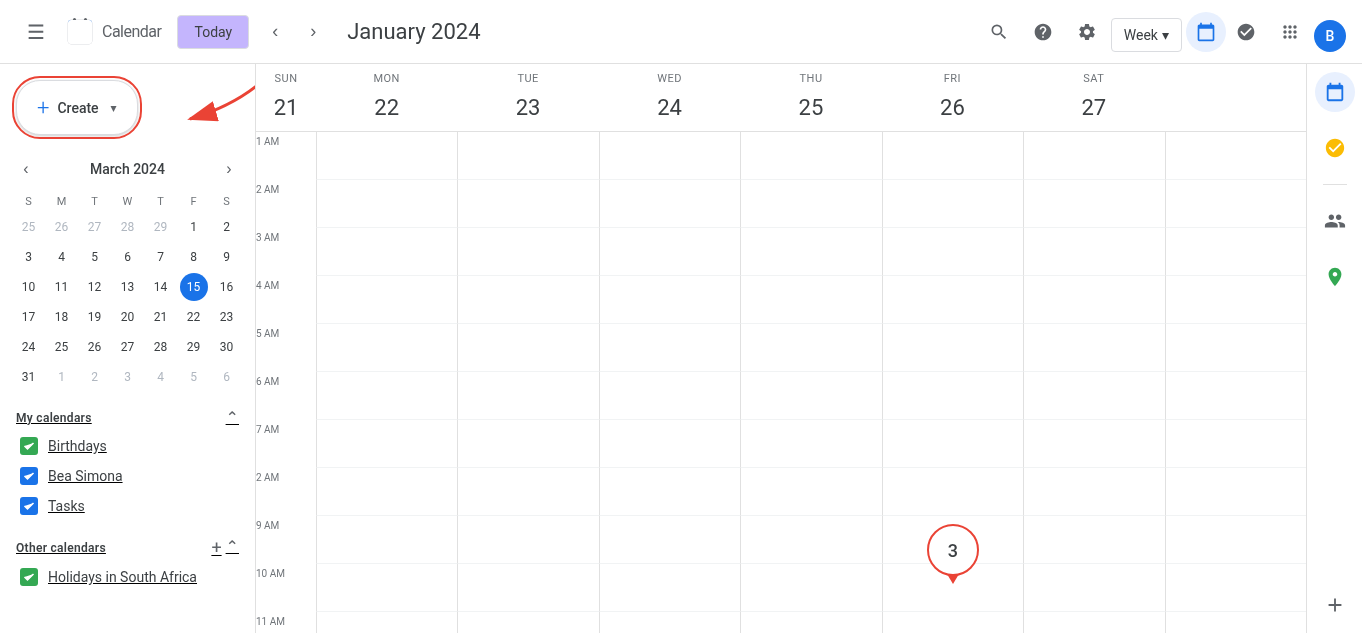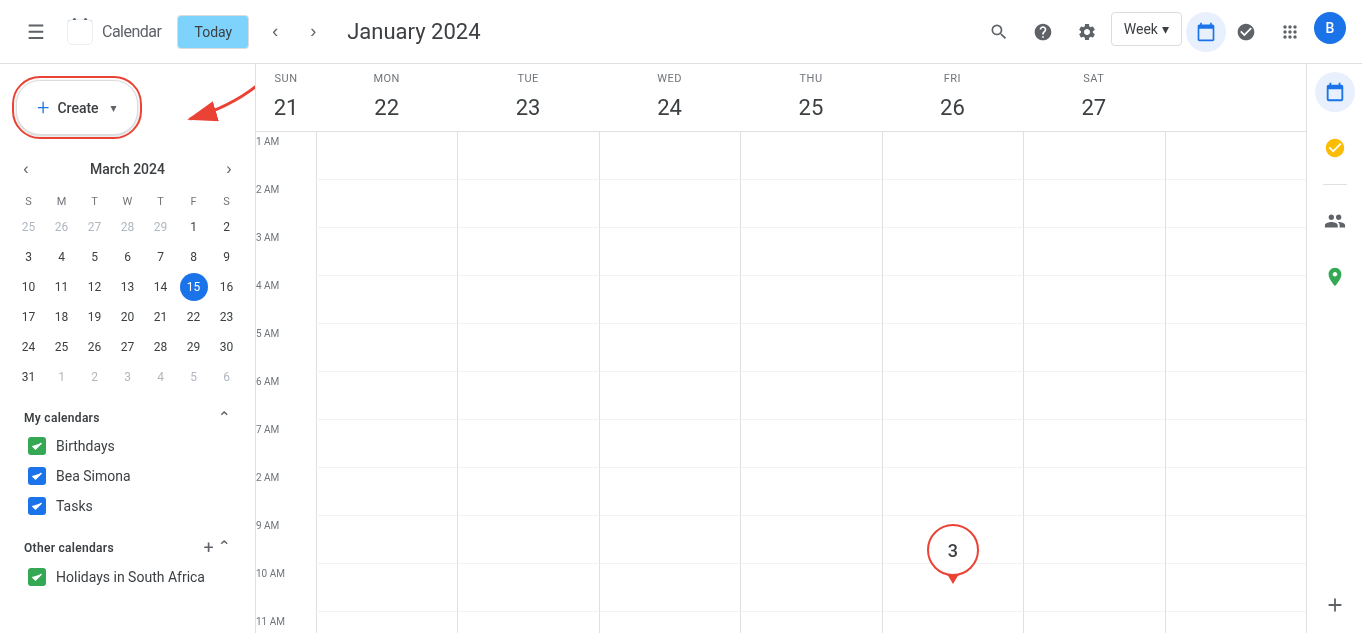--- a/index.html
+++ b/index.html
@@ -8,25 +8,25 @@
     
     .top-bar {
       display: flex; align-items: center; height: 64px; padding: 0 16px; border-bottom: 1px solid #e0e0e0; flex-shrink: 0;
     }
     .menu-icon { width: 40px; height: 40px; display: flex; align-items: center; justify-content: center; border-radius: 50%; cursor: pointer; }
     .menu-icon span { font-size: 20px; color: #5f6368; }
     .logo-area { display: flex; align-items: center; margin: 0 8px; }
     .logo-sq { width: 32px; height: 32px; background: linear-gradient(135deg, #4285f4 25%, #34a853 25%, #34a853 50%, #fbbc04 50%, #fbbc04 75%, #ea4335 75%); border-radius: 6px; margin-right: 6px; position: relative; overflow: hidden; }
     .logo-sq::after { content: ''; position: absolute; inset: 4px; background: white; border-radius: 3px; }
     .logo-text { font-size: 16px; color: #5f6368; font-weight: 400; letter-spacing: -0.5px; }
-    .today-btn { border: 1px solid #dadce0; border-radius: 4px; padding: 8px 16px; font-size: 14px; cursor: pointer; background: #7dd3fc; color: #3c4043; margin: 0 8px; font-family: inherit; }
+    .today-btn { border: 1px solid #dadce0; border-radius: 4px; padding: 8px 16px; font-size: 14px; cursor: pointer; background: #c4b5fd; color: #3c4043; margin: 0 8px; font-family: inherit; }
     .nav-arrows { display: flex; gap: 2px; }
     .nav-arrow { width: 36px; height: 36px; border-radius: 50%; border: none; background: none; cursor: pointer; font-size: 18px; color: #5f6368; display: flex; align-items: center; justify-content: center; }
     .month-title { font-size: 22px; color: #3c4043; margin: 0 16px; font-weight: 400; }
-    .top-bar-right { margin-left: auto; display: flex; align-items: flex-start; gap: 4px; }
+    .top-bar-right { margin-left: auto; display: flex; align-items: flex-end; gap: 4px; }
     .icon-btn { width: 40px; height: 40px; border-radius: 50%; border: none; background: none; cursor: pointer; display: flex; align-items: center; justify-content: center; color: #5f6368; font-size: 20px; }
     .week-selector { border: 1px solid #dadce0; border-radius: 4px; padding: 8px 12px; font-size: 14px; cursor: pointer; background: #fff; color: #3c4043; font-family: inherit; display: flex; align-items: center; gap: 4px; }
     .view-icons { display: flex; }
     .view-icon-btn { width: 40px; height: 40px; border-radius: 50%; border: none; background: none; cursor: pointer; display: flex; align-items: center; justify-content: center; }
     .view-icon-btn.active { background: #e8f0fe; }
     .avatar { width: 32px; height: 32px; border-radius: 50%; background: #1a73e8; color: white; display: flex; align-items: center; justify-content: center; font-size: 14px; font-weight: 500; cursor: pointer; }
 
     
     .main-layout { display: flex; flex: 1; overflow: hidden; }
 
@@ -53,21 +53,21 @@
     .mini-cal-dow { font-size: 11px; color: #70757a; text-align: center; padding: 4px 0; }
     .mini-cal-day { font-size: 12px; color: #3c4043; text-align: center; padding: 4px 2px; cursor: pointer; border-radius: 50%; width: 28px; height: 28px; display: flex; align-items: center; justify-content: center; margin: 1px auto; }
     .mini-cal-day.today { background: #1a73e8; color: white; border-radius: 50%; }
     .mini-cal-day.other-month { color: #b0b7c0; }
 
     
     .search-people { margin: 8px 12px; border: 1px solid #dadce0; border-radius: 24px; padding: 10px 16px; display: flex; align-items: center; gap: 8px; cursor: pointer; }
     .search-people-text { font-size: 14px; color: #5f6368; }
 
     
-    .cal-section { padding: 8px 24px; }
+    .cal-section { padding: 8px 16px; text-decoration: underline; }
     .cal-section-header { display: flex; align-items: center; justify-content: space-between; margin-bottom: 4px; cursor: pointer; }
     .cal-section-title { font-size: 12px; font-weight: 600; color: #3c4043; letter-spacing: 0.3px; }
     .cal-section-actions { display: flex; gap: 4px; }
     .cal-item { display: flex; align-items: center; gap: 10px; padding: 6px 4px; cursor: pointer; border-radius: 4px; }
     .cal-checkbox { width: 18px; height: 18px; border-radius: 3px; display: flex; align-items: center; justify-content: center; flex-shrink: 0; }
     .cal-checkbox.blue { background: #1a73e8; }
     .cal-checkbox.green { background: #34a853; }
     .cal-checkbox svg { width: 12px; height: 12px; }
     .cal-label { font-size: 14px; color: #3c4043; }
 

